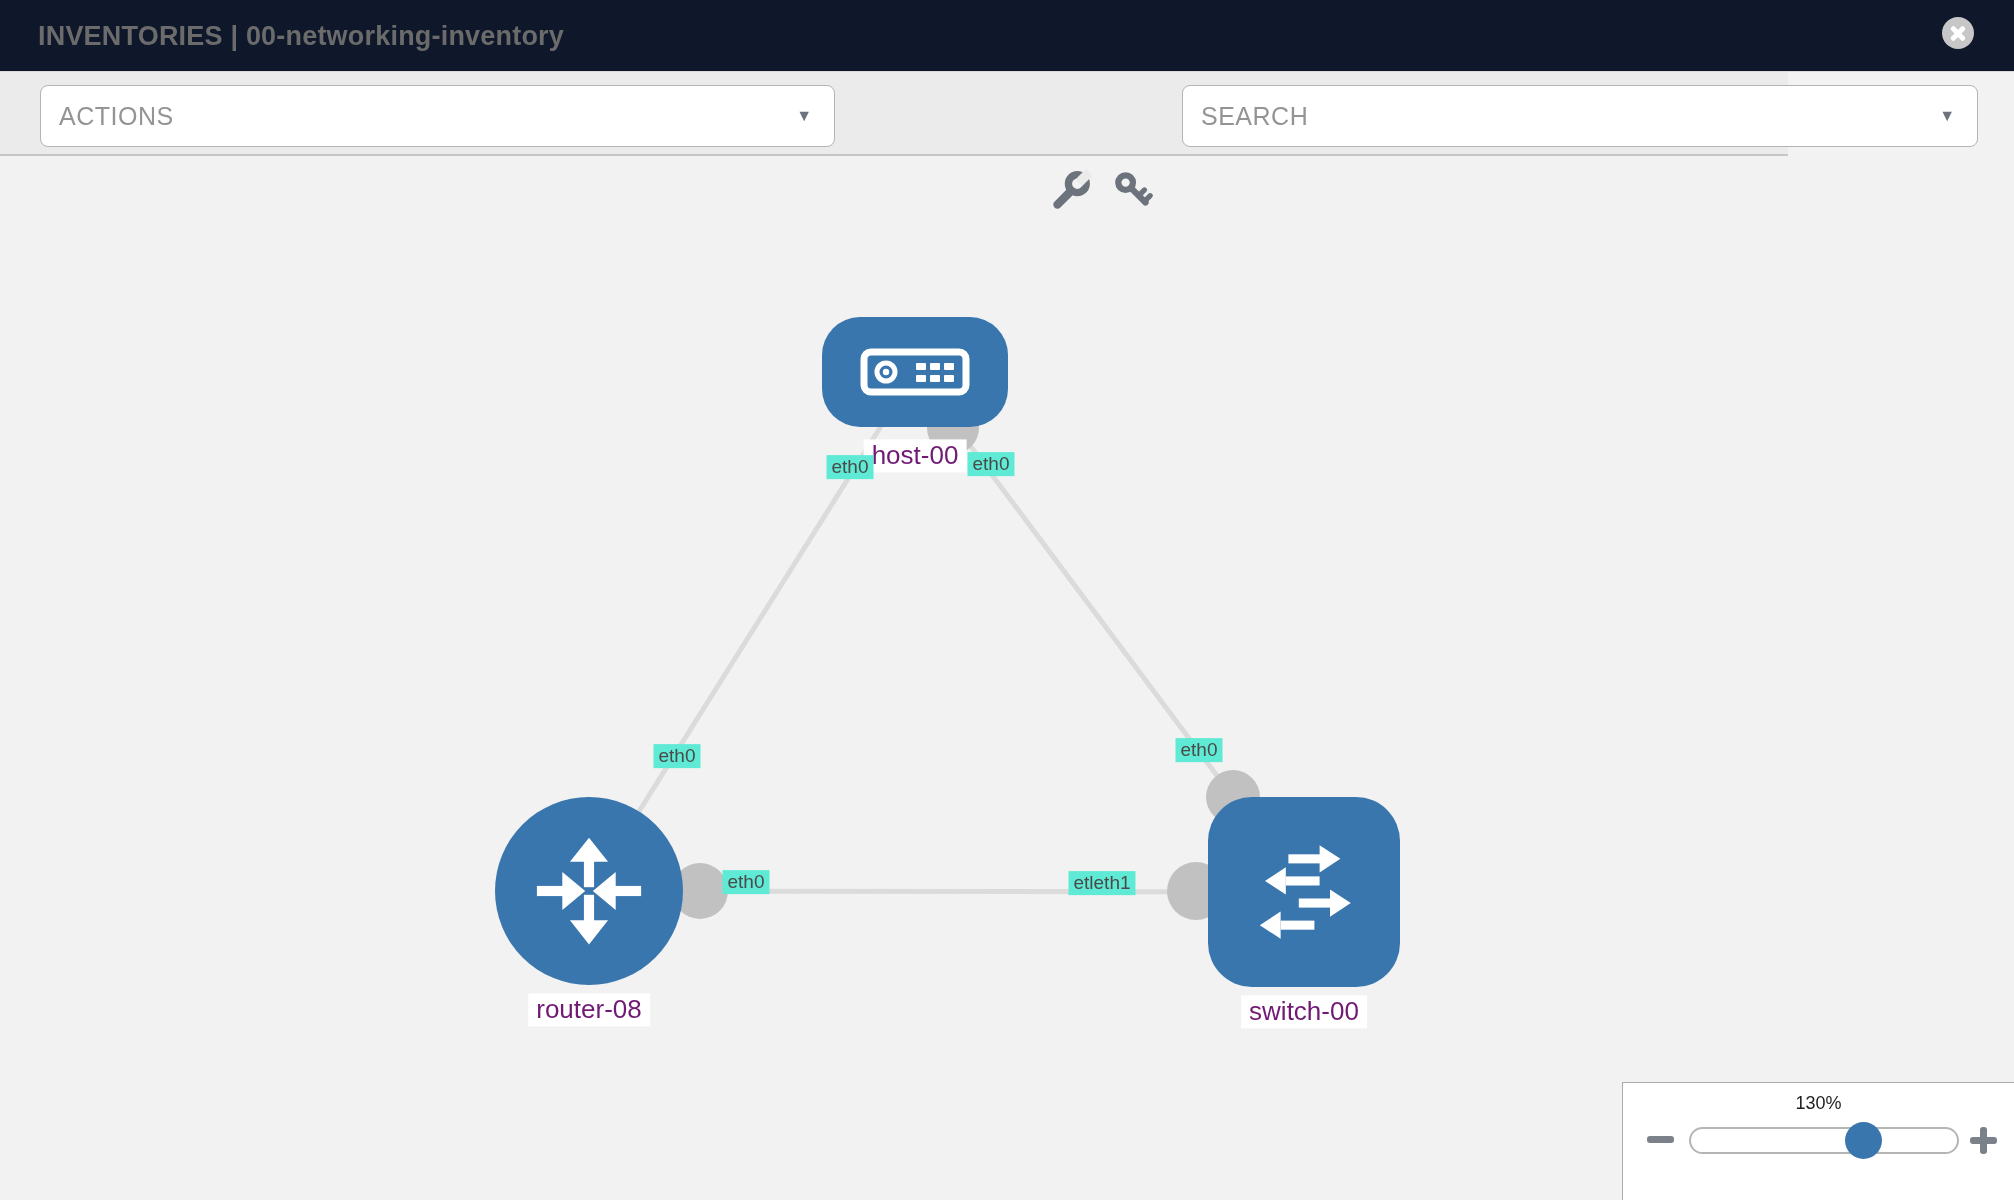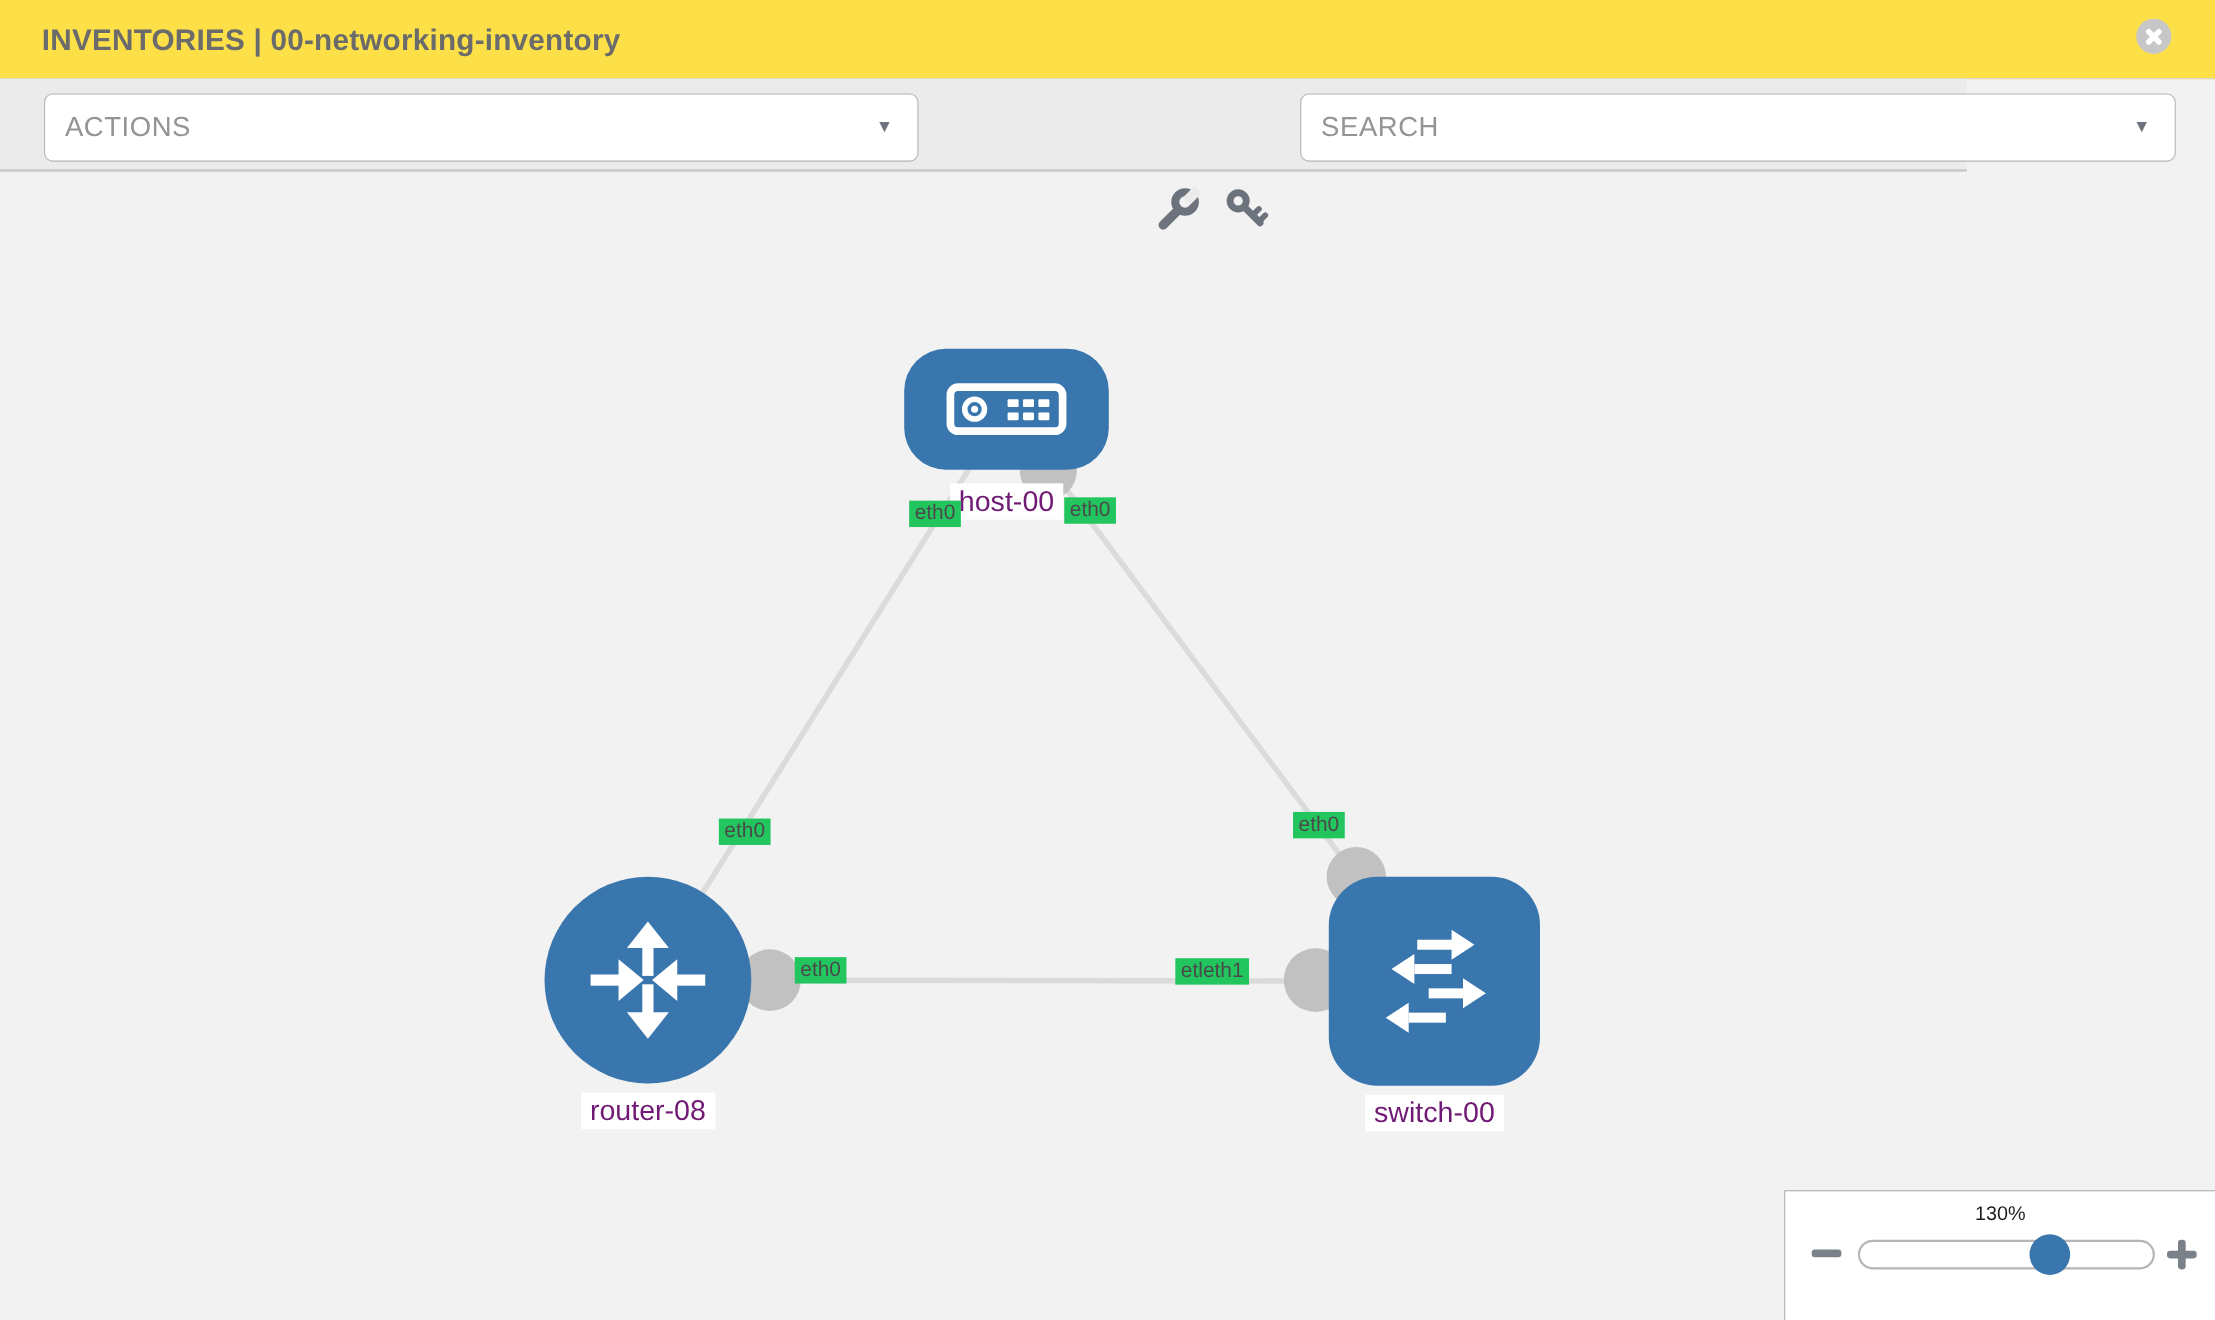--- a/index.html
+++ b/index.html
@@ -7,25 +7,25 @@
   body { font-family:"Liberation Sans","DejaVu Sans",sans-serif; background:#f2f2f2; position:relative; }
   .page { position:absolute; inset:0; width:2014px; height:1200px; overflow:hidden; }
 
   
   .links-layer { position:absolute; left:0; top:0; z-index:1; }
   .node-layer  { position:absolute; left:0; top:0; width:2014px; height:1200px; z-index:2; }
   .node { position:absolute; background:var(--blue,#3a76ae); display:flex; align-items:center; justify-content:center; }
   .node svg { display:block; }
   .node-label { position:absolute; transform:translate(-50%,-50%); background:#fff; color:#701a75;
                 font-size:26px; line-height:1.2; padding:1px 8px; white-space:nowrap; }
-  .iface-label { position:absolute; transform:translate(-50%,-50%); background:#22c55e; color:#4a4a4a;
+  .iface-label { position:absolute; transform:translate(-50%,-50%); background:#5eead4; color:#4a4a4a;
                  font-size:19px; line-height:1.25; padding:0 5px; white-space:nowrap; }
 
   
-  .hdr { position:absolute; left:0; top:0; width:2014px; height:72px; background:#fde047;
+  .hdr { position:absolute; left:0; top:0; width:2014px; height:72px; background:#0f172a;
          border-bottom:1px solid #d9d9d9; z-index:5; }
   .hdr h1 { position:absolute; left:38px; top:0; height:72px; line-height:72px;
             font-size:27px; font-weight:bold; color:#6b6b6b; letter-spacing:0.2px; }
   .close-btn { position:absolute; left:1942px; top:17px; width:32px; height:32px; border-radius:50%;
                background:#c7c7c7; cursor:pointer; }
   .close-btn .xbar { position:absolute; left:7px; top:13.5px; width:18px; height:5px; border-radius:2px; background:#fff; }
   .close-btn .xbar.a { transform:rotate(45deg); }
   .close-btn .xbar.b { transform:rotate(-45deg); }
 
   

